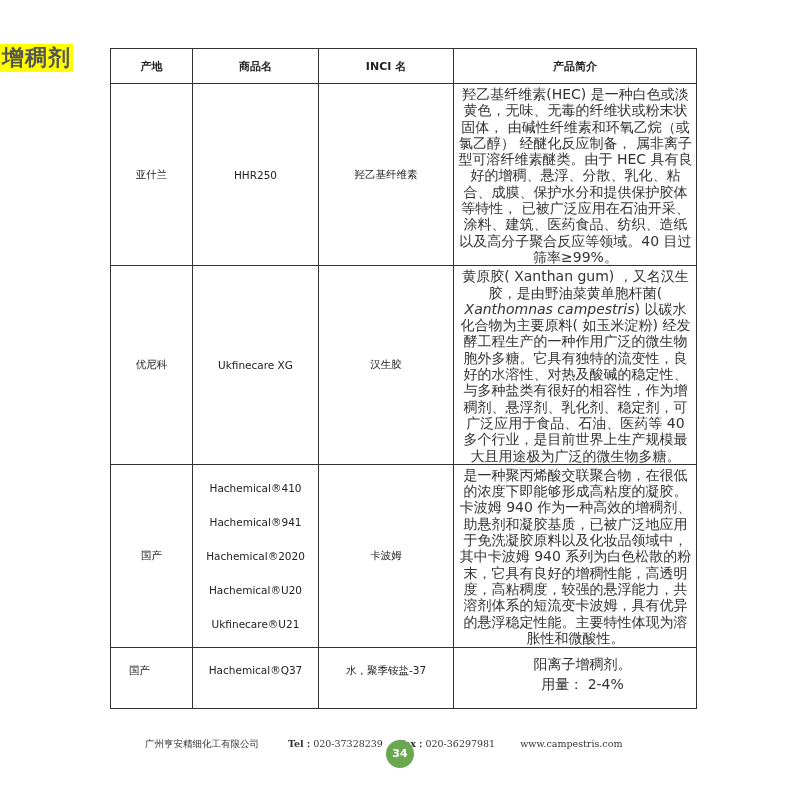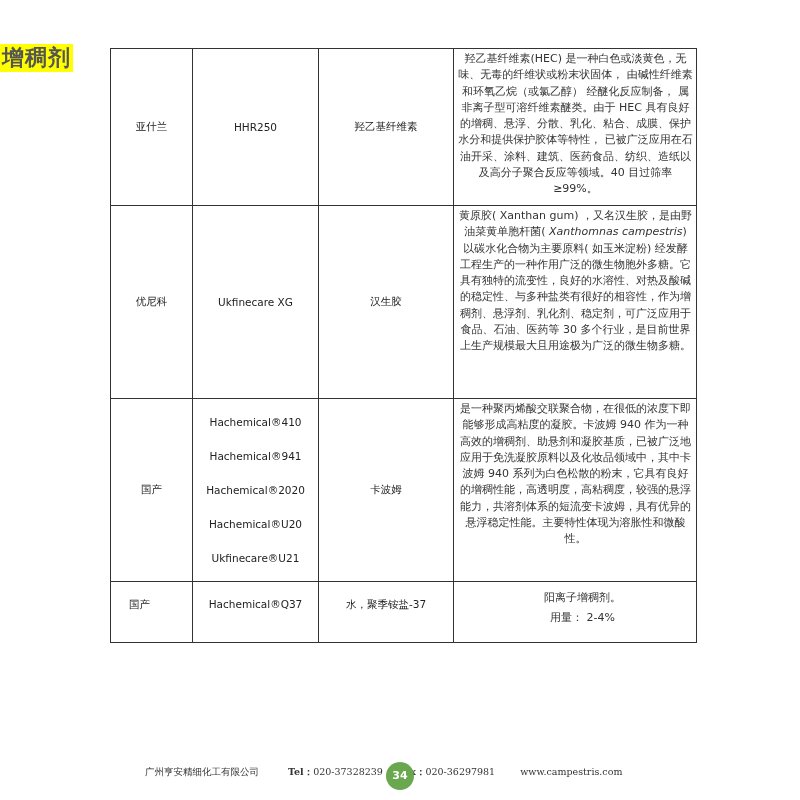--- a/index.html
+++ b/index.html
@@ -14,65 +14,71 @@
   }
   table.grid {
     position:absolute; left:110px; top:48px; width:586px;
     border-collapse:collapse; table-layout:fixed;
     font-size:10.5px;
   }
   table.grid td, table.grid th {
     border:1.5px solid #333; padding:0; vertical-align:middle; text-align:center;
   }
   table.grid th { font-weight:bold; font-size:11px; height:34px; }
-  .desc { text-align:left; vertical-align:top !important; padding:2px 3px 0 4px !important; line-height:16.3px; font-size:11px; color:#333; }
+  .desc { text-align:left; vertical-align:top !important; padding:2px 3px 0 4px !important; line-height:16.3px; font-size:14px; color:#333; }
   .desc p { margin:0;padding-left:14px; }
   .prod-list div { height:34px; line-height:34px; }
   .left-cell { text-align:left !important; padding-left:18px !important; vertical-align:top !important; padding-top:16px !important; }
   .top-cell { vertical-align:top !important; padding-top:16px !important; }
   .footer {
     position:absolute; top:738px; left:145px; width:520px; font-family:"DejaVu Serif", serif;
     font-size:9.5px; color:#333; white-space:nowrap;
   }
   .footer span { display:inline-block; }
   .footer b { font-weight:bold; }
   .pagenum {
-    position:absolute; left:386px; top:762px; width:28px; height:28px; border-radius:50%;
+    position:absolute; left:386px; top:740px; width:28px; height:28px; border-radius:50%;
     background:#6aa84f; color:#fff; font-size:11px; font-weight:bold; text-align:center; line-height:28px;
   }
   i { font-style:italic; }
 </style>
 </head>
 <body>
 
 <div class="title-wrap">
   <span class="title">增稠剂</span>
 </div>
 
 <table class="grid">
   <colgroup>
     <col style="width:82px">
     <col style="width:126px">
     <col style="width:135px">
     <col style="width:243px">
   </colgroup>
   <tbody>
+      <tr>
+    <th>产地</th>
+    <th>商品名</th>
+    <th>INCI 名</th>
+    <th>产品简介</th>
+  </tr>
 
   <tr style="height:157px">
     <td>亚什兰</td>
     <td>HHR250</td>
     <td>羟乙基纤维素</td>
     <td class="desc">羟乙基纤维素(HEC) 是一种白色或淡黄色，无味、无毒的纤维状或粉末状固体， 由碱性纤维素和环氧乙烷（或氯乙醇） 经醚化反应制备， 属非离子型可溶纤维素醚类。由于 HEC 具有良好的增稠、悬浮、分散、乳化、粘合、成膜、保护水分和提供保护胶体等特性， 已被广泛应用在石油开采、涂料、建筑、医药食品、纺织、造纸以及高分子聚合反应等领域。40 目过筛率≥99%。</td>
   </tr>
 
   <tr style="height:193px">
     <td>优尼科</td>
     <td>Ukfinecare XG</td>
     <td>汉生胶</td>
-    <td class="desc"><span>黄原胶( Xanthan gum) ，又名汉生胶，是由野油菜黄单胞杆菌( </span><i>Xanthomnas campestris</i><span>) 以碳水化合物为主要原料( 如玉米淀粉) 经发酵工程生产的一种作用广泛的微生物胞外多糖。它具有独特的流变性，良好的水溶性、对热及酸碱的稳定性、与多种盐类有很好的相容性，作为增稠剂、悬浮剂、乳化剂、稳定剂，可广泛应用于食品、石油、医药等 30 多个行业，是目前世界上生产规模最大且用途极为广泛的微生物多糖。</span></td>
+    <td class="desc"><span>黄原胶( Xanthan gum) ，又名汉生胶，是由野油菜黄单胞杆菌( </span><i>Xanthomnas campestris</i><span>) 以碳水化合物为主要原料( 如玉米淀粉) 经发酵工程生产的一种作用广泛的微生物胞外多糖。它具有独特的流变性，良好的水溶性、对热及酸碱的稳定性、与多种盐类有很好的相容性，作为增稠剂、悬浮剂、乳化剂、稳定剂，可广泛应用于食品、石油、医药等 40 多个行业，是目前世界上生产规模最大且用途极为广泛的微生物多糖。</span></td>
   </tr>
 
   <tr style="height:183px">
     <td>国产</td>
     <td class="prod-list">
       <div>Hachemical®410</div>
       <div>Hachemical®941</div>
       <div>Hachemical®2020</div>
       <div>Hachemical®U20</div>
       <div>Ukfinecare®U21</div>
@@ -87,19 +93,19 @@
     <td class="top-cell">水，聚季铵盐-37</td>
     <td class="desc" style="padding-top:6px !important; line-height:20px;">
       <p>阳离子增稠剂。</p>
       <p>用量： 2-4%</p>
     </td>
   </tr>
 </tbody>
   </table>
 
 <div class="footer">
-  <span style="margin-right:26px;margin-top:28px;">广州亨安精细化工有限公司</span>
+  <span style="margin-right:26px;">广州亨安精细化工有限公司</span>
   <span style="margin-right:12px;"><b>Tel：</b><span>020-37328239</span></span>
   <span style="margin-right:22px;text-align:right;"><b>Fax：</b><span>020-36297981</span></span>
   <span>www.campestris.com</span>
 </div>
 
 <div class="pagenum">34</div>
 
 </body></html>

